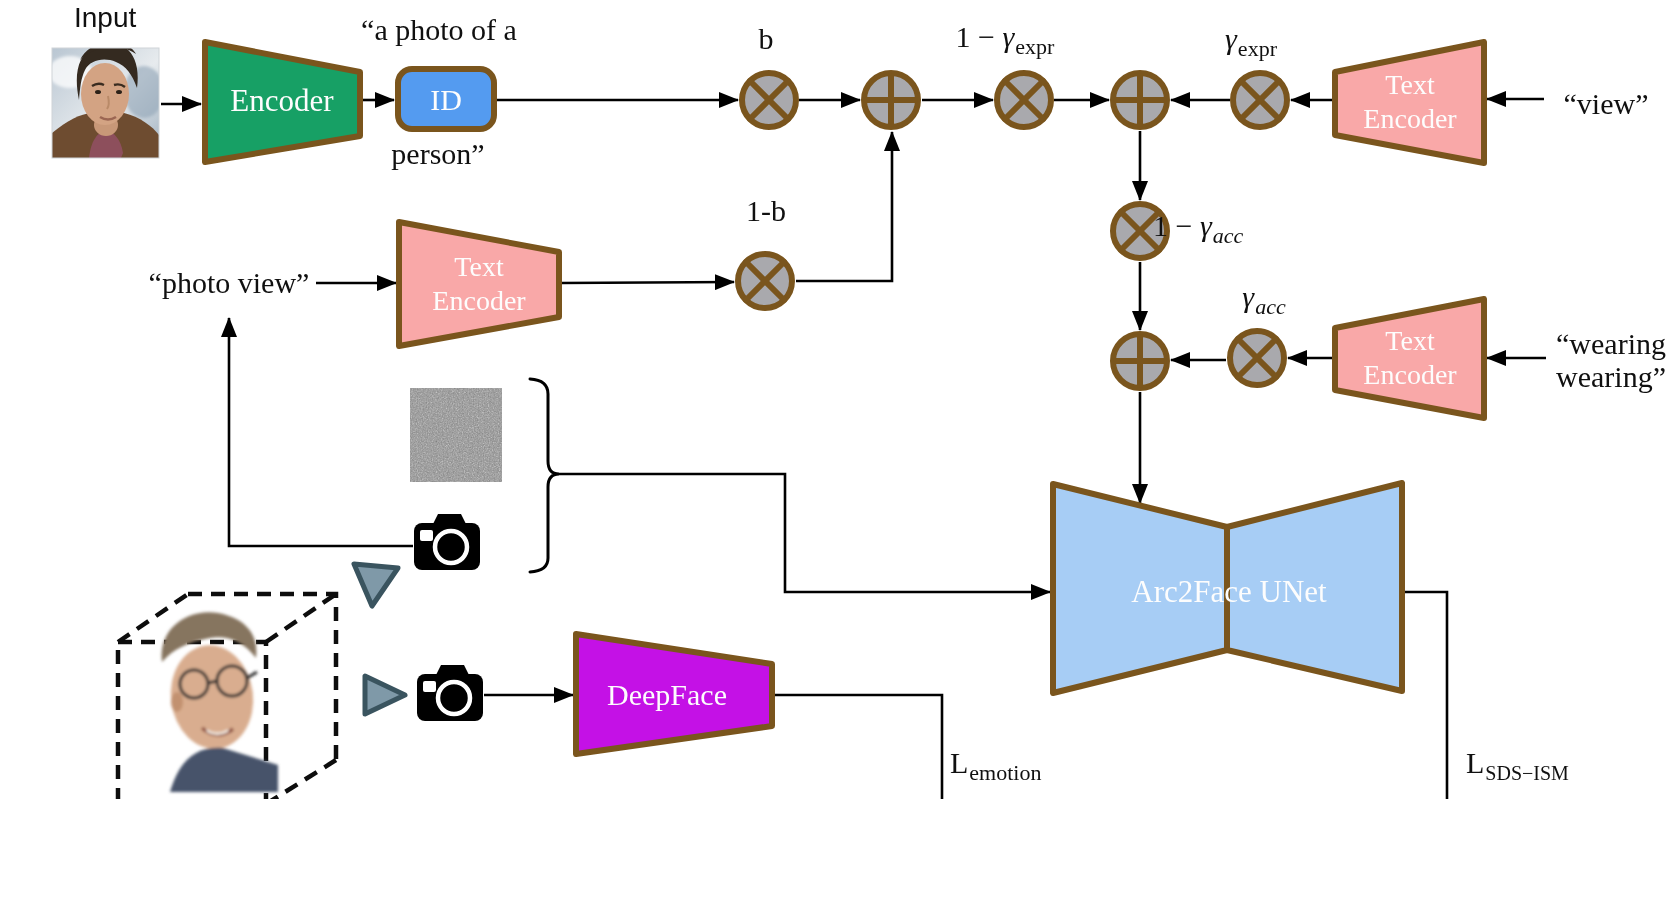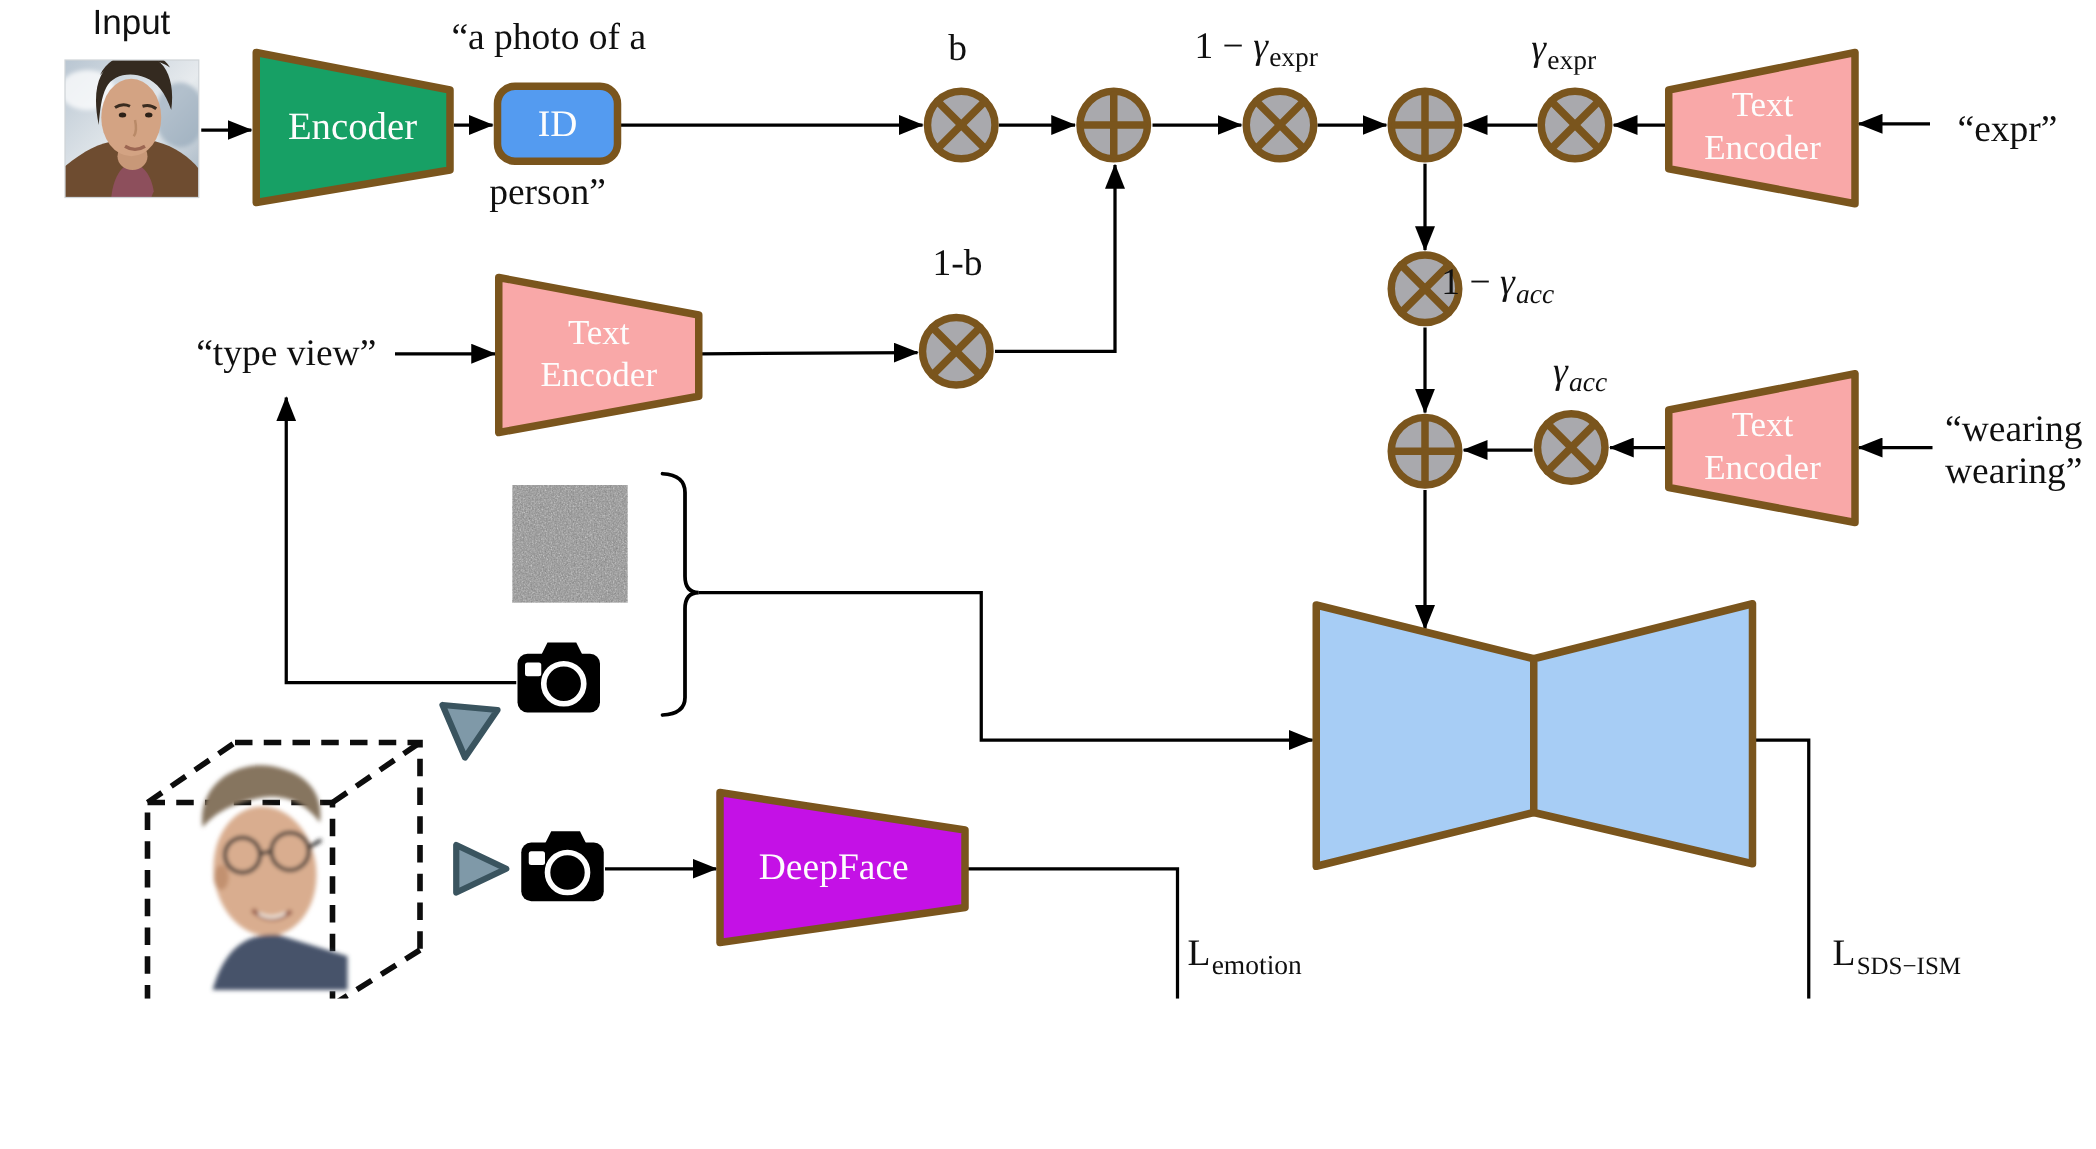--- a/index.html
+++ b/index.html
@@ -232,25 +232,25 @@
 
   <div class="lbl" style="left:1111px;top:209px;">
     <span>1 − </span><span class="gk">γ</span><sub class="gi">acc</sub>
   </div>
 
   <div class="lbl" style="left:1222px;top:280px;">
     <span class="cx" style="display:inline-block;"><span class="gk">γ</span><sub class="gi">acc</sub></span>
   </div>
 
   <div class="lbl" style="left:187px;top:266px;">
-    <span class="cx" style="display:inline-block;">“type view”</span>
+    <span class="cx" style="display:inline-block;">“photo view”</span>
   </div>
 
   <div class="lbl" style="left:1564px;top:87px;">
-    <span class="cx" style="display:inline-block;">“expr”</span>
+    <span class="cx" style="display:inline-block;">“view”</span>
   </div>
 
   <div class="lbl" style="left:1569px;top:327px;text-align:center;">
     <div class="cx" style="display:inline-block;text-align:right;">
       <div>“wearing</div>
       <div>wearing”</div>
     </div>
   </div>
 
   <div class="lbl" style="left:908px;top:746px;">
@@ -268,15 +268,16 @@
     <div>Encoder</div>
   </div>
   <div class="lbl white center enc-lbl" style="left:1368px;top:102px;">
     <div>Text</div>
     <div>Encoder</div>
   </div>
   <div class="lbl white center enc-lbl" style="left:1368px;top:358px;">
     <div>Text</div>
     <div>Encoder</div>
   </div>
+  <div class="lbl white big center" style="left:1187px;top:592px;">Arc2Face UNet</div>
   <div class="lbl white center" style="left:625px;top:694px;text-align:center;">DeepFace</div>
 
 </div>
 
 </body></html>

